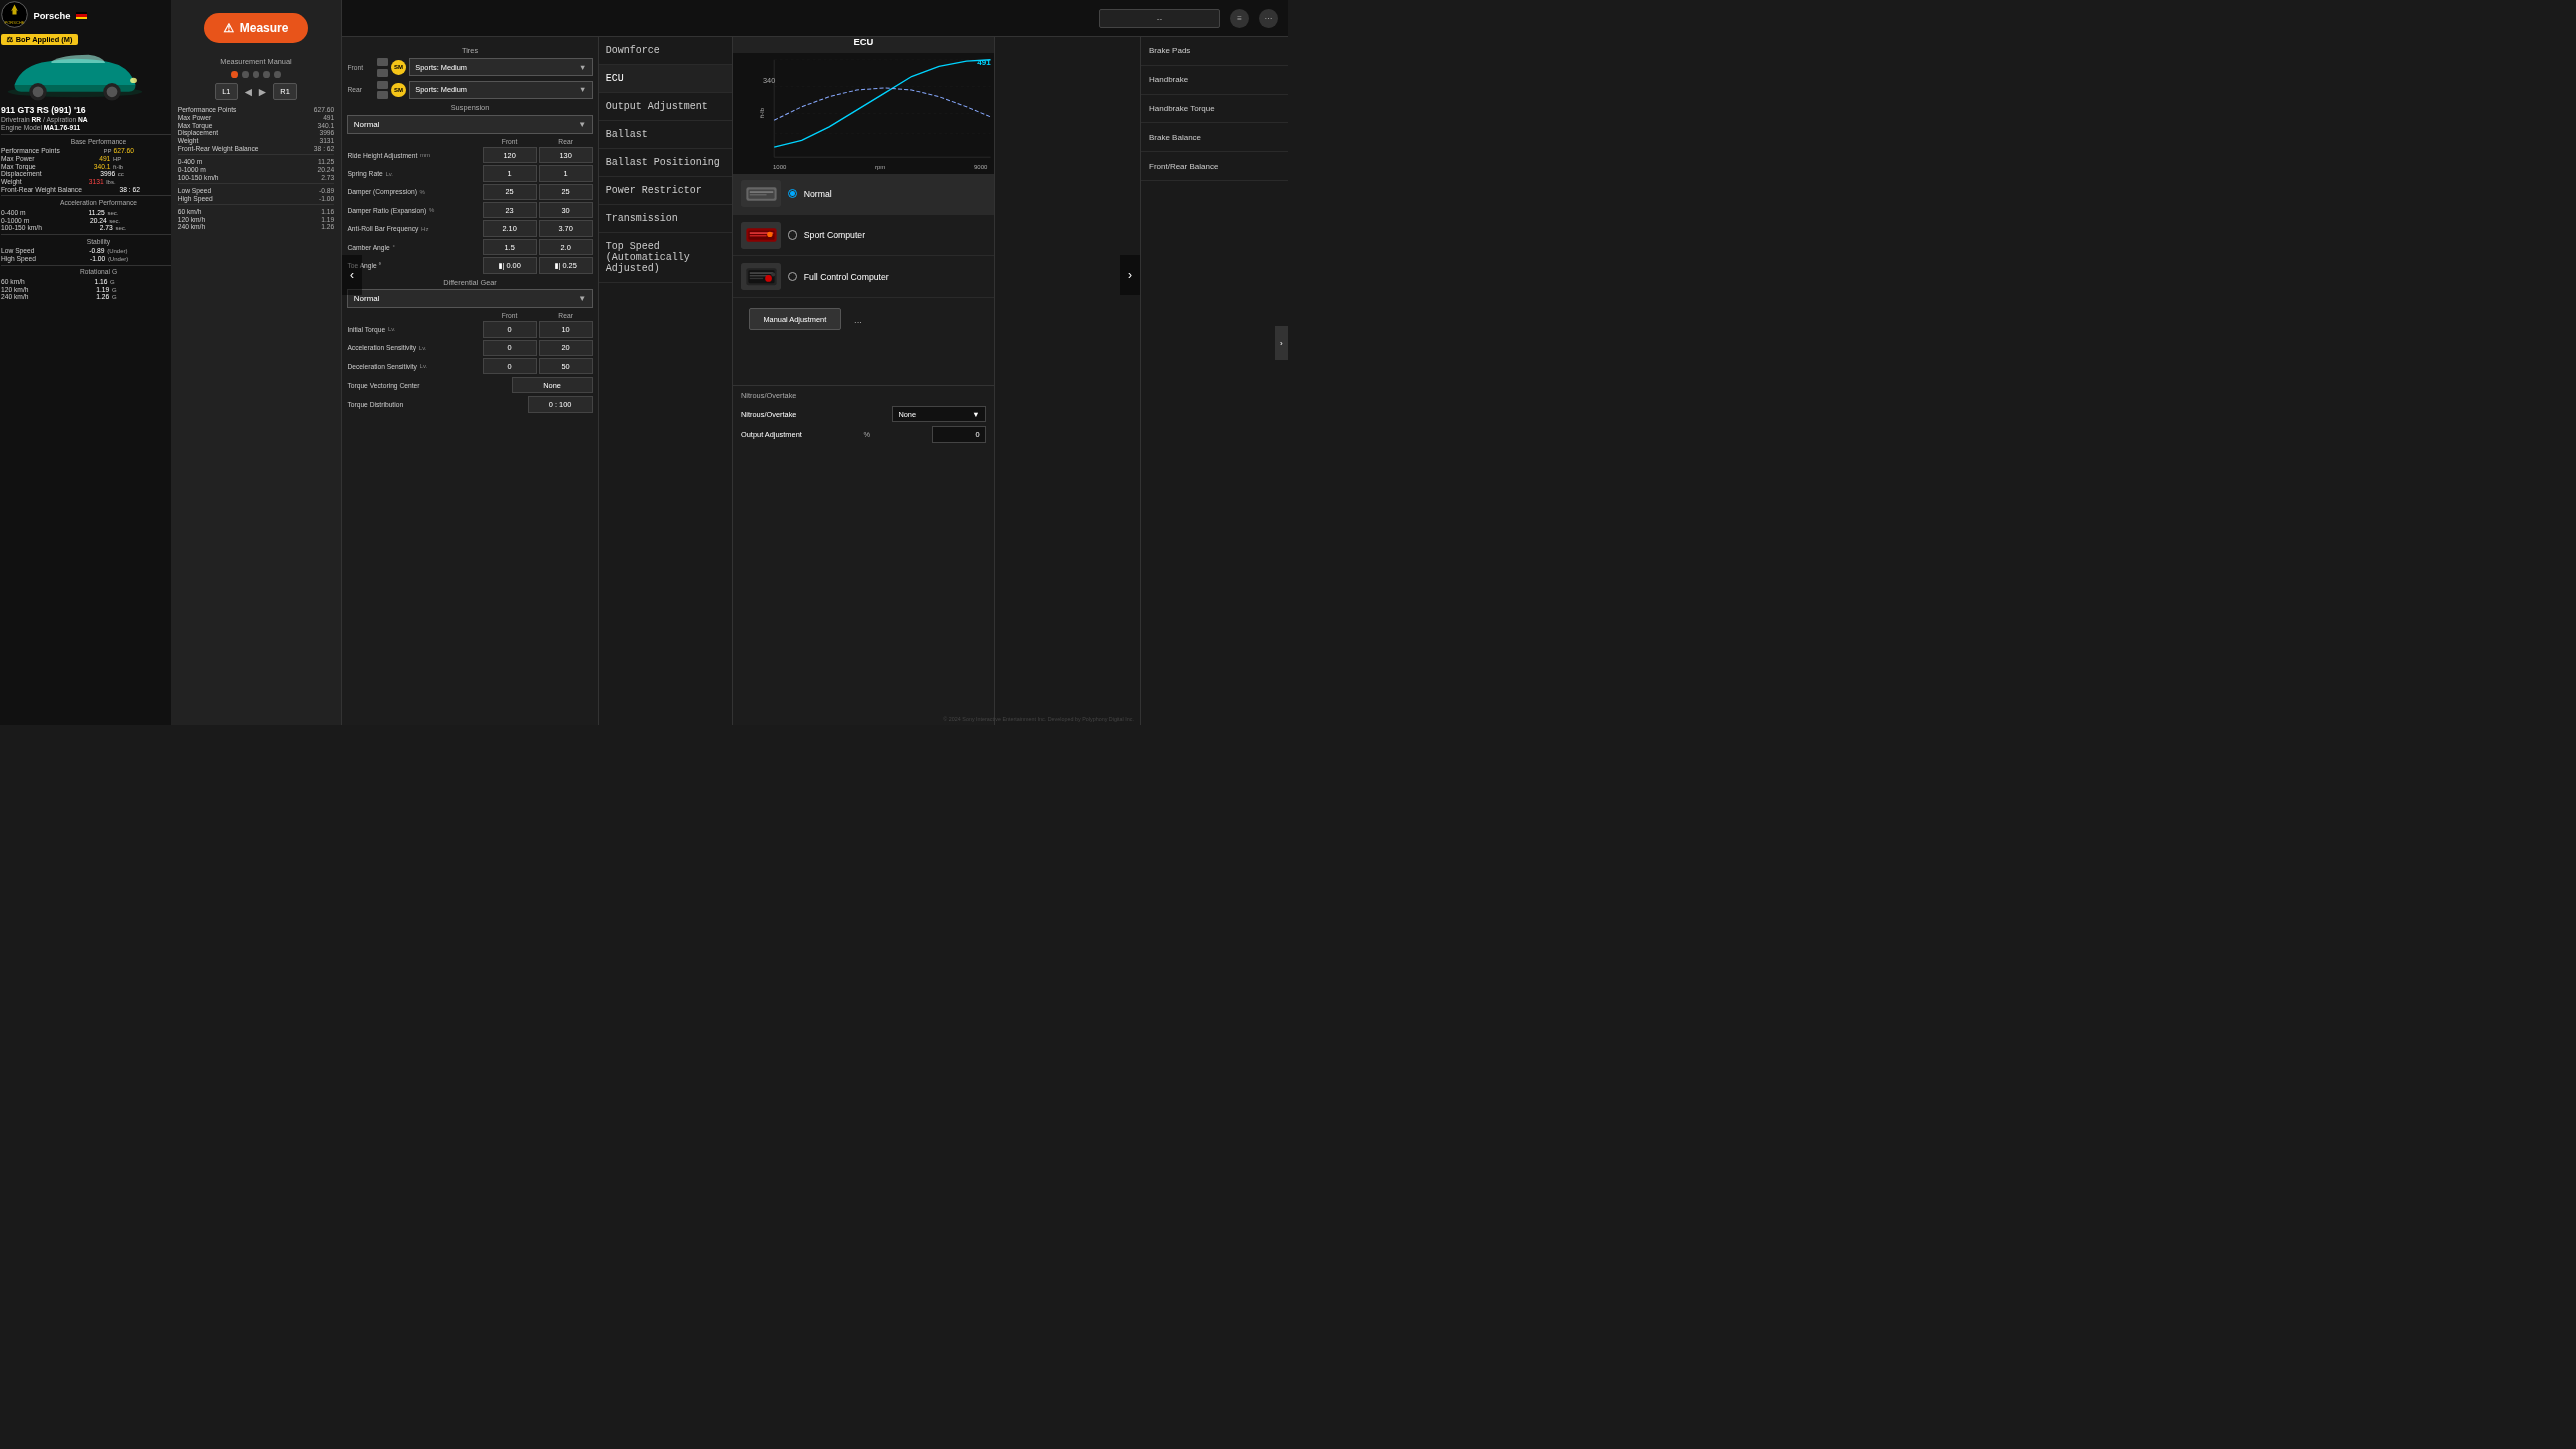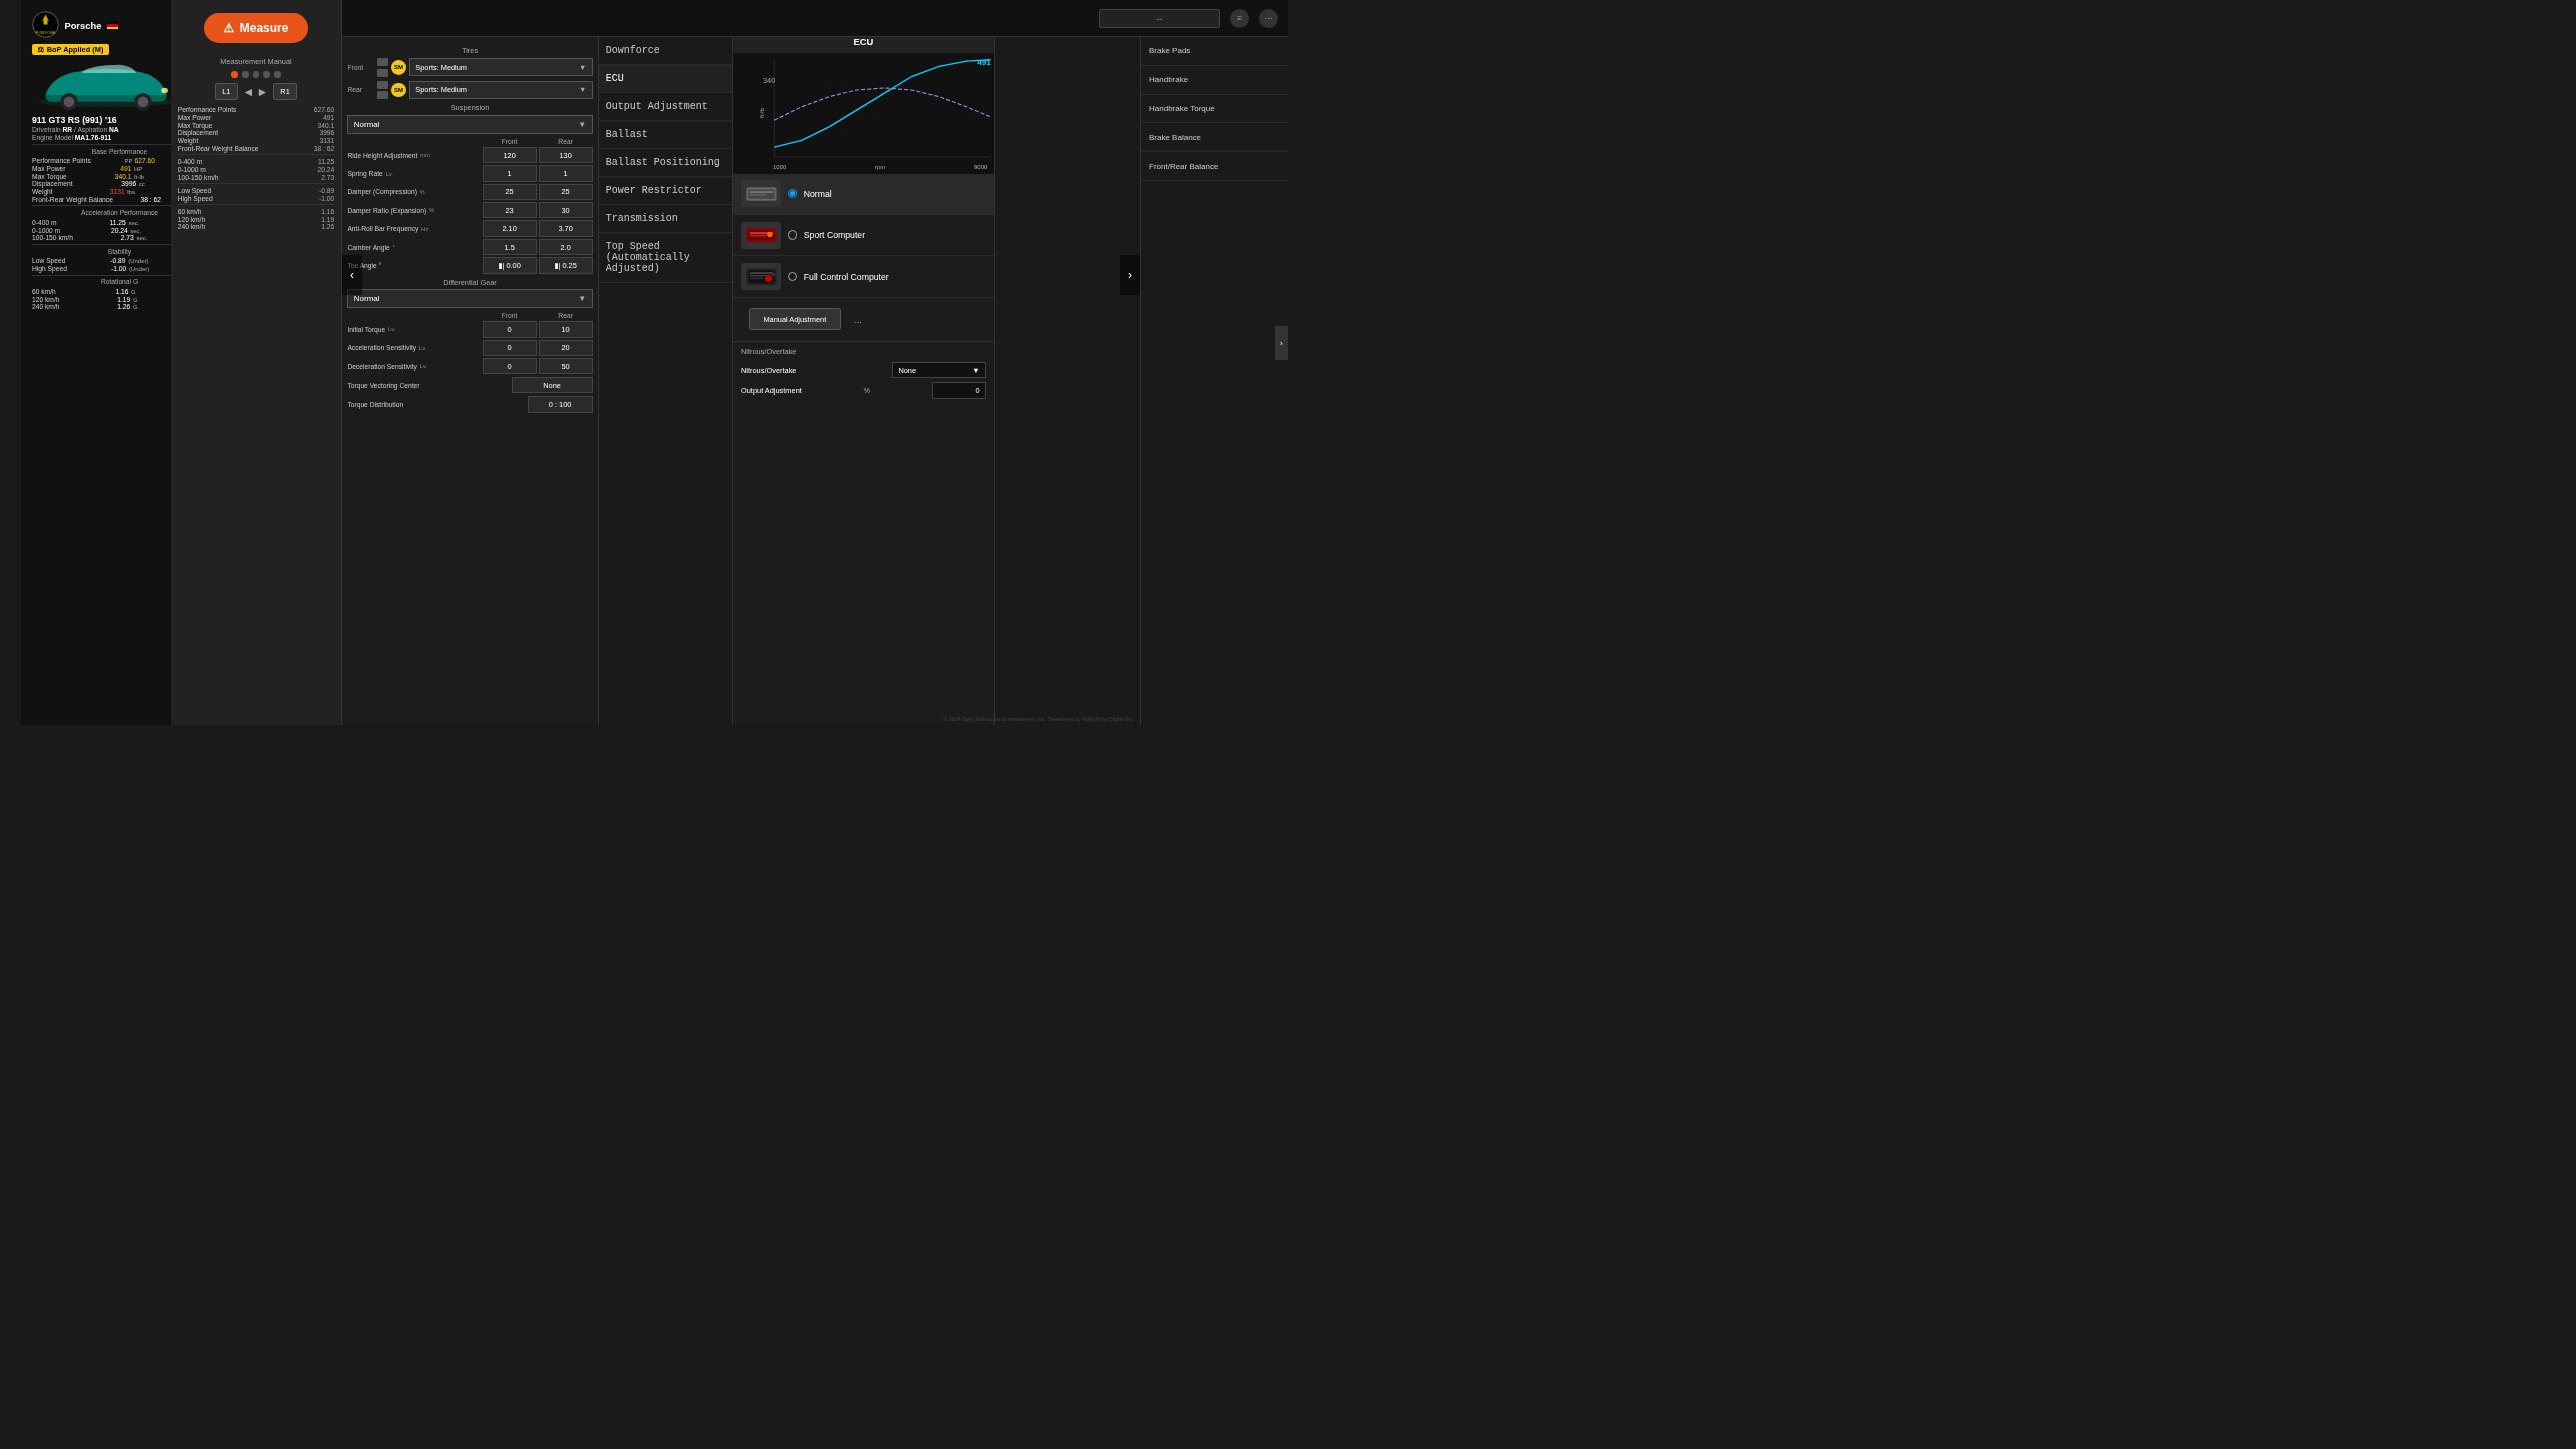--- a/index.html
+++ b/index.html
@@ -14,22 +14,21 @@
     }
 
     
     .left-panel {
       position: absolute;
       left: 0; top: 0;
       width: 198px;
       height: 100%;
       background: #111;
       border-right: 0.7px solid #333;
-      padding: 11px;
-      margin-left: 21px;
+      padding: 1px;
     }
 
     .car-header {
       display: flex;
       align-items: center;
       gap: 5.4px;
       margin-bottom: 4px;
     }
 
     .flag {
@@ -451,20 +450,21 @@
       font-size: 7.4px;
       cursor: pointer;
       border-radius: 2px;
       margin: 5.4px 8px;
     }
 
     
     .nitrous-panel {
       padding: 5.4px 8px;
       border-top: 0.7px solid #333;
+      margin-top: 44px;
     }
 
     .nitrous-title {
       font-size: 7.4px;
       color: #aaa;
       margin-bottom: 5.4px;
     }
 
     .nitrous-row {
       display: flex;

